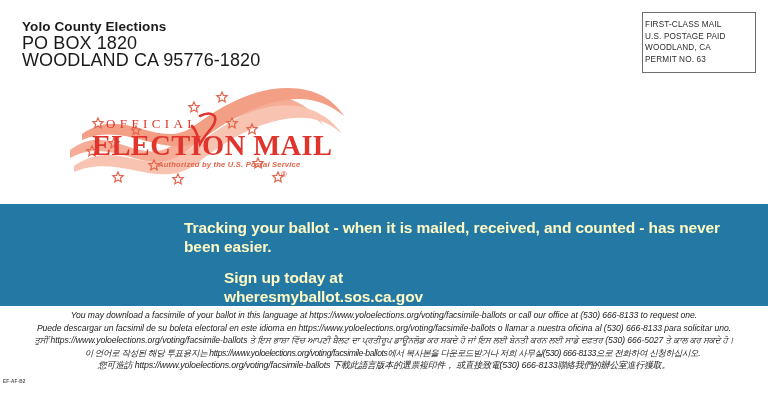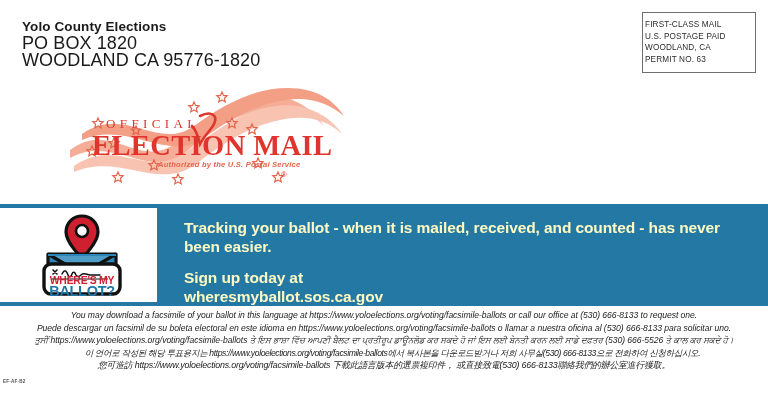--- a/index.html
+++ b/index.html
@@ -111,20 +111,21 @@
     font-weight: bold;
     line-height: 19px;
     letter-spacing: -0.1px;
   }
   .banner-text .signup {
     margin-top: 12px;
     font-size: 15.5px;
     font-weight: bold;
     line-height: 19px;
     letter-spacing: -0.1px;
+    margin-left: 40px;
   }
 
   
   .notice {
     position: absolute;
     left: 0;
     top: 309px;
     width: 768px;
     text-align: center;
   }
@@ -208,58 +209,31 @@
     <text x="96" y="85" font-family="'Liberation Sans', sans-serif" font-size="7.6" font-style="italic" font-weight="bold" letter-spacing="0.2" fill="#e4634a">Authorized by the U.S. Postal Service</text>
 
     <text x="219" y="95" font-family="'Liberation Sans', sans-serif" font-size="8" fill="#e0342c">®</text>
   </svg>
 </div>
 
 <div class="banner">
   <div class="banner-rule-top"></div>
   <div class="banner-rule-bottom"></div>
 
-  <div class="banner-logo-panel">
-    <div class="wmb-logo">
-      <svg viewBox="0 0 120 88" xmlns="http://www.w3.org/2000/svg" aria-hidden="true">
-
-        <g>
-          <path d="M60,4 C51,4 44,11 44,20 C44,31 60,46 60,46 C60,46 76,31 76,20 C76,11 69,4 60,4 Z" fill="#cf2030" stroke="#111111" stroke-width="3.2" stroke-linejoin="round"></path>
-          <circle cx="60" cy="19" r="6" fill="#ffffff" stroke="#111111" stroke-width="2.6"></circle>
-        </g>
-
-        <g>
-          <path d="M26,42 L94,42 L94,68 L26,68 Z" fill="#2d86b5" stroke="#111111" stroke-width="3.2" stroke-linejoin="round"></path>
-          <path d="M26,42 L60,62 L94,42" fill="#4f9dc6" stroke="#111111" stroke-width="3.2" stroke-linejoin="round"></path>
-          <path d="M26,42 L94,42 L94,44 L26,44 Z" fill="#2d86b5"></path>
-        </g>
-
-        <g>
-          <rect x="22" y="52" width="76" height="30" rx="7" ry="7" fill="#ffffff" stroke="#111111" stroke-width="3.4"></rect>
-          <path d="M31,58 l4,4 M35,58 l-4,4" stroke="#111111" stroke-width="1.6" stroke-linecap="round"></path>
-          <path d="M40,62 c3,-6 5,-2 6,1 c1,3 3,2 4,-1 c1,-3 3,-2 4,1 c1,2 3,2 5,0 c3,-3 6,0 9,0 l10,0" fill="none" stroke="#111111" stroke-width="1.5" stroke-linecap="round"></path>
-          <path d="M30,67 l56,0" stroke="#111111" stroke-width="1.1"></path>
-        </g>
-
-        <text x="60" y="72" text-anchor="middle" font-family="'Liberation Sans', sans-serif" font-size="10.4" font-weight="bold" fill="#cf2030" letter-spacing="-0.2">WHERE'S MY</text>
-        <text x="60" y="84" text-anchor="middle" font-family="'Liberation Sans', sans-serif" font-size="14.5" font-weight="bold" fill="#1f78a8" letter-spacing="-0.3">BALLOT?</text>
-      </svg>
-    </div>
-  </div>
 
   <div class="banner-text">
     <div class="headline">Tracking your ballot - when it is mailed, received, and counted - has never been easier.</div>
     <div class="signup">
       <div>Sign up today at</div>
       <div>wheresmyballot.sos.ca.gov</div>
     </div>
   </div>
 </div>
 
 <div class="notice">
   <div class="nline">You may download a facsimile of your ballot in this language at https://www.yoloelections.org/voting/facsimile-ballots or call our office at (530) 666-8133 to request one.</div>
   <div class="nline">Puede descargar un facsimil de su boleta electoral en este idioma en https://www.yoloelections.org/voting/facsimile-ballots o llamar a nuestra oficina al (530) 666-8133 para solicitar uno.</div>
-  <div class="nline">ਤੁਸੀਂ https://www.yoloelections.org/voting/facsimile-ballots ਤੇ ਇਸ ਭਾਸ਼ਾ ਵਿੱਚ ਆਪਣੀ ਬੈਲਟ ਦਾ ਪ੍ਰਤੀਰੂਪ ਡਾਊਨਲੋਡ ਕਰ ਸਕਦੇ ਹੋ ਜਾਂ ਇਸ ਲਈ ਬੇਨਤੀ ਕਰਨ ਲਈ ਸਾਡੇ ਦਫ਼ਤਰ (530) 666-5526 ਤੇ ਕਾਲ ਕਰ ਸਕਦੇ ਹੋ।</div>
+  <div class="nline">ਤੁਸੀਂ https://www.yoloelections.org/voting/facsimile-ballots ਤੇ ਇਸ ਭਾਸ਼ਾ ਵਿੱਚ ਆਪਣੀ ਬੈਲਟ ਦਾ ਪ੍ਰਤੀਰੂਪ ਡਾਊਨਲੋਡ ਕਰ ਸਕਦੇ ਹੋ ਜਾਂ ਇਸ ਲਈ ਬੇਨਤੀ ਕਰਨ ਲਈ ਸਾਡੇ ਦਫ਼ਤਰ (530) 666-5027 ਤੇ ਕਾਲ ਕਰ ਸਕਦੇ ਹੋ।</div>
   <div class="nline ko">이 언어로 작성된 해당 투표용지는 https://www.yoloelections.org/voting/facsimile-ballots에서 복사본을 다운로드받거나 저희 사무실(530) 666-8133으로 전화하여 신청하십시오.</div>
   <div class="nline cjk">您可造訪 https://www.yoloelections.org/voting/facsimile-ballots 下載此語言版本的選票複印件， 或直接致電(530) 666-8133聯絡我們的辦公室進行獲取。</div>
 </div>
 
 <div class="corner-code">EF-AF-B2</div>
 
 </body></html>

